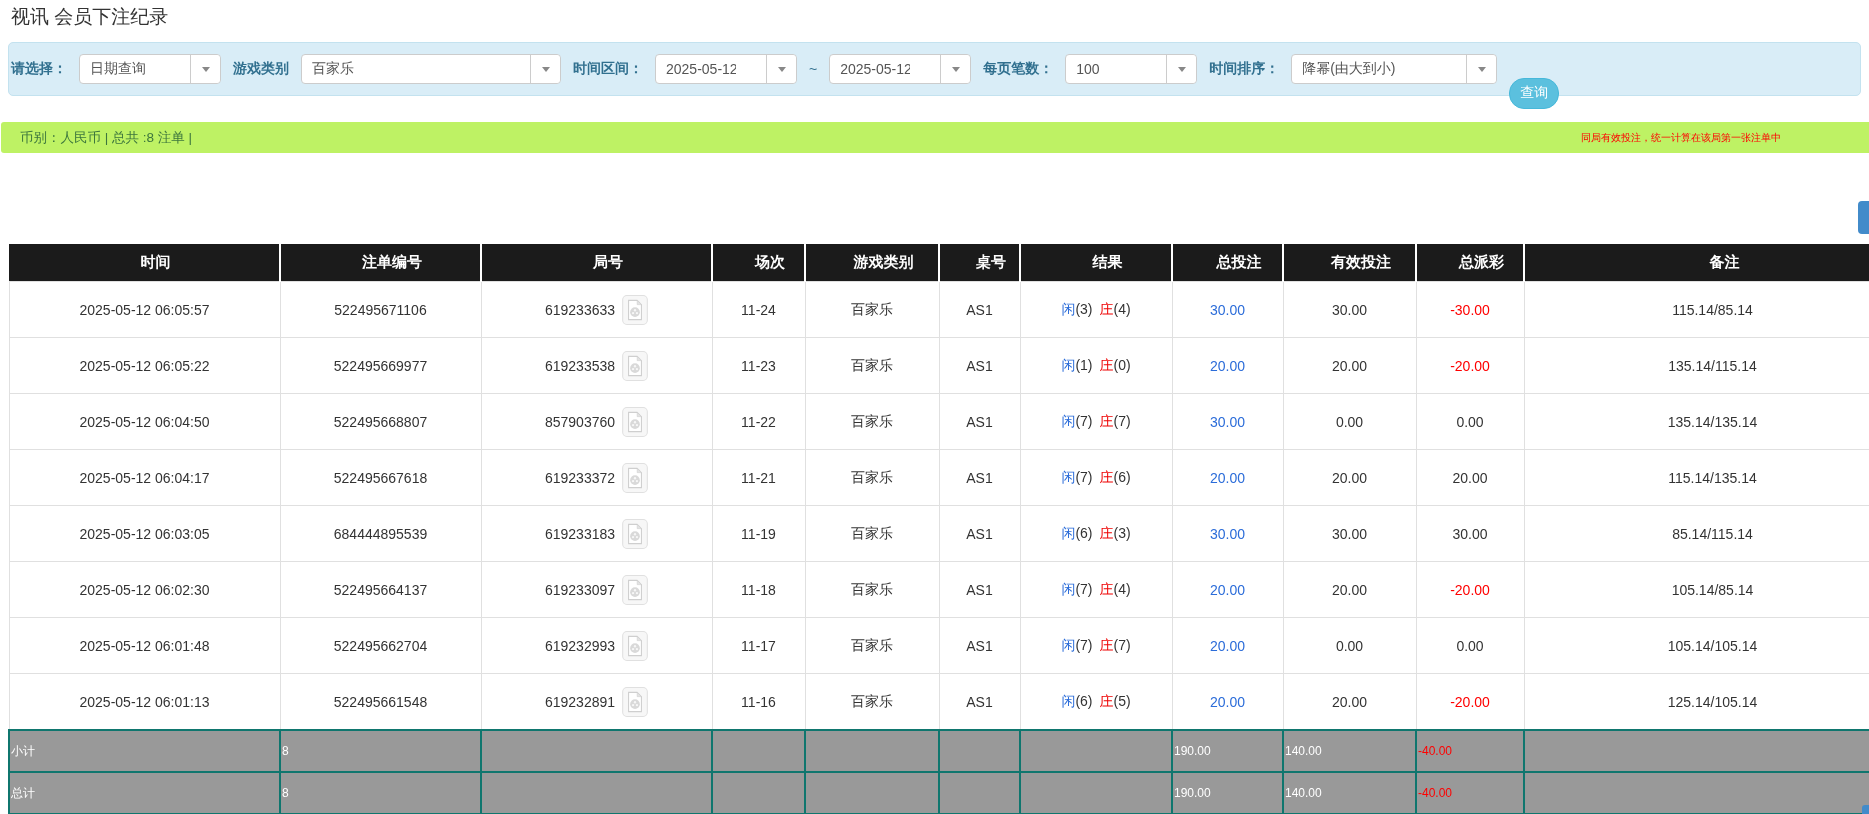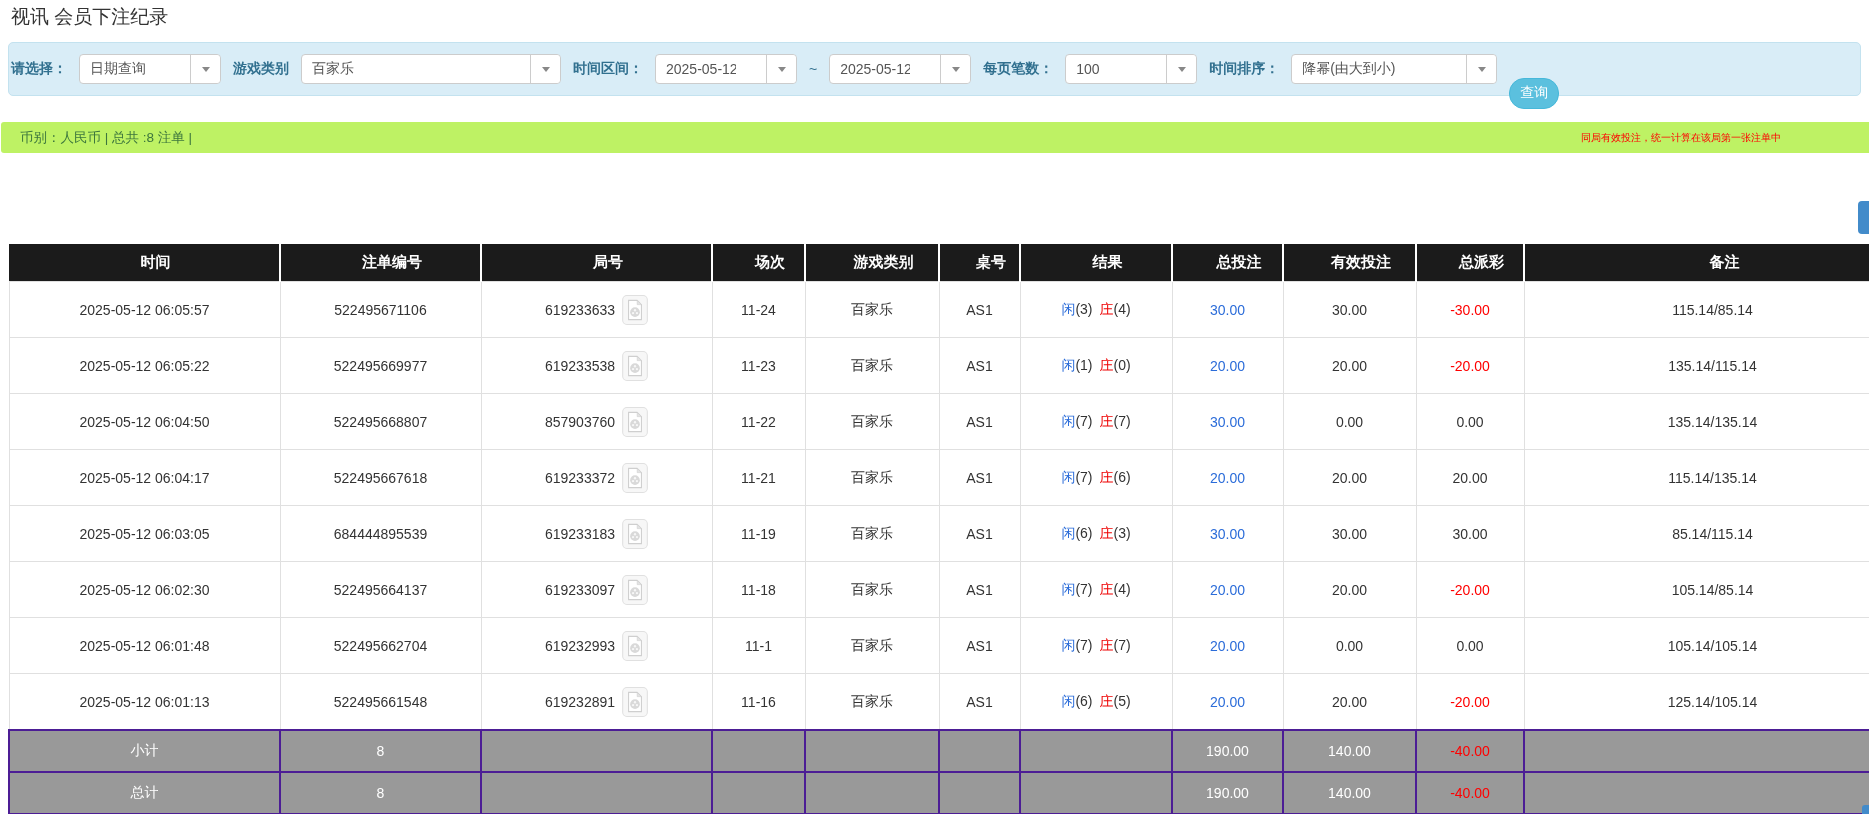--- a/index.html
+++ b/index.html
@@ -33,21 +33,21 @@
   table{border-collapse:collapse;table-layout:fixed;width:1892px;}
   th{background:#1b1b1b;color:#fff;font-size:15px;font-weight:bold;height:35px;border-right:2px solid #fff;text-align:center;padding-left:24px;}
   th:last-child{border-right:none;}
   .data-row td{height:53px;border:1px solid #e0e0e0;text-align:center;font-size:14px;color:#333;background:#fff;vertical-align:middle;}
   .t-blue{color:#2b6cd9 !important;cursor:pointer;}
   .rp{color:#2b6cd9;}
   .rb{color:#ee0000;}
   .rn{color:#333;}
   .rn.sp{margin-right:7px;}
   .neg{color:#ff0000 !important;}
-  .totals-row td{height:38px;background:#999999;color:#fff;font-size:14px;text-align:center;border:2px solid #4c1d95;vertical-align:middle;}
+  .totals-row td{height:38px;background:#999999;color:#fff;font-size:12px;border:2px solid #0f766e;vertical-align:middle;}
   .round-no{vertical-align:middle;}
   .vicon{display:inline-block;vertical-align:middle;margin-left:7px;width:26px;height:30px;cursor:pointer;}
   .vicon svg{display:block;}
 </style>
 </head>
 <body>
 
 <h1 class="page-title">视讯 会员下注纪录</h1>
 
 <div class="filter-panel">
@@ -272,21 +272,21 @@
       <td>522495662704</td>
       <td><span class="round-no">619232993</span><span class="vicon"><svg viewBox="0 0 24 28" width="26" height="30">
                 <rect x="0.5" y="0.5" width="23" height="27" rx="4" fill="#f7f7f7" stroke="#e0e0e0"></rect>
                 <path d="M6 5 h8 l4 4 v14 h-12 z" fill="#fff" stroke="#cfcfcf"></path>
                 <path d="M14 5 v4 h4 z" fill="#e4e4e4" stroke="#cfcfcf" stroke-width="0.5"></path>
                 <circle cx="12" cy="16" r="4.5" fill="#d9d9d9"></circle>
                 <circle cx="12" cy="14.2" r="1.1" fill="#f7f7f7"></circle>
                 <circle cx="10.2" cy="16.9" r="1.1" fill="#f7f7f7"></circle>
                 <circle cx="13.8" cy="16.9" r="1.1" fill="#f7f7f7"></circle>
               </svg></span></td>
-      <td>11-1</td>
+      <td>11-17</td>
       <td>百家乐</td>
       <td>AS1</td>
       <td><span class="rp">闲</span><span class="rn sp">(7)</span><span class="rb">庄</span><span class="rn">(7)</span></td>
       <td class="t-blue">20.00</td>
       <td>0.00</td>
       <td>0.00</td>
       <td>105.14/105.14</td>
     </tr>
 
     <tr class="data-row">

